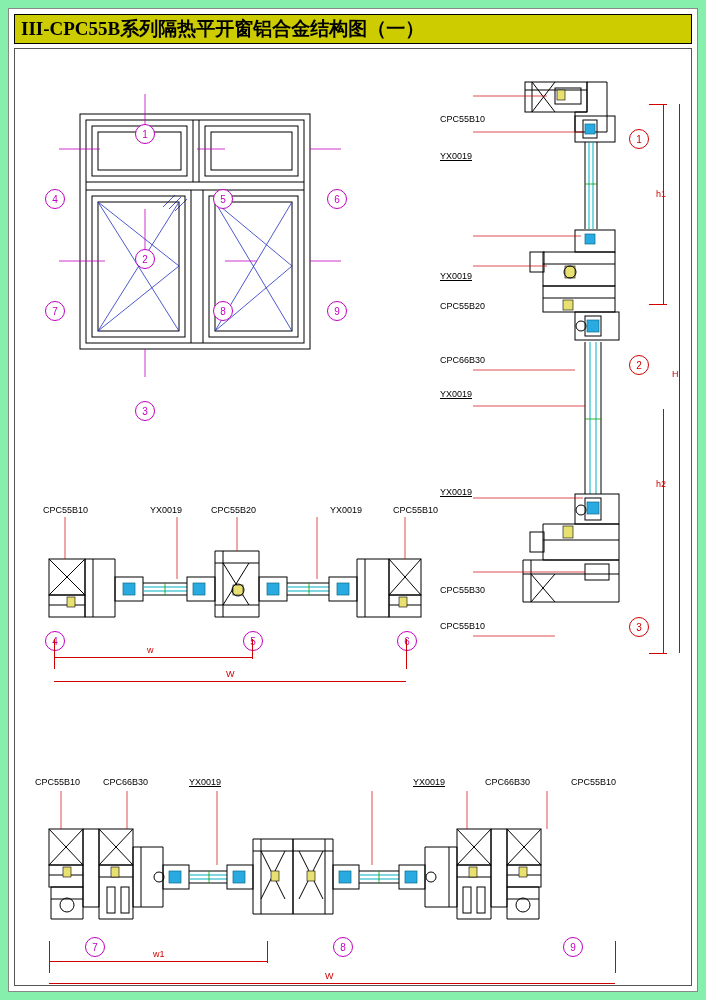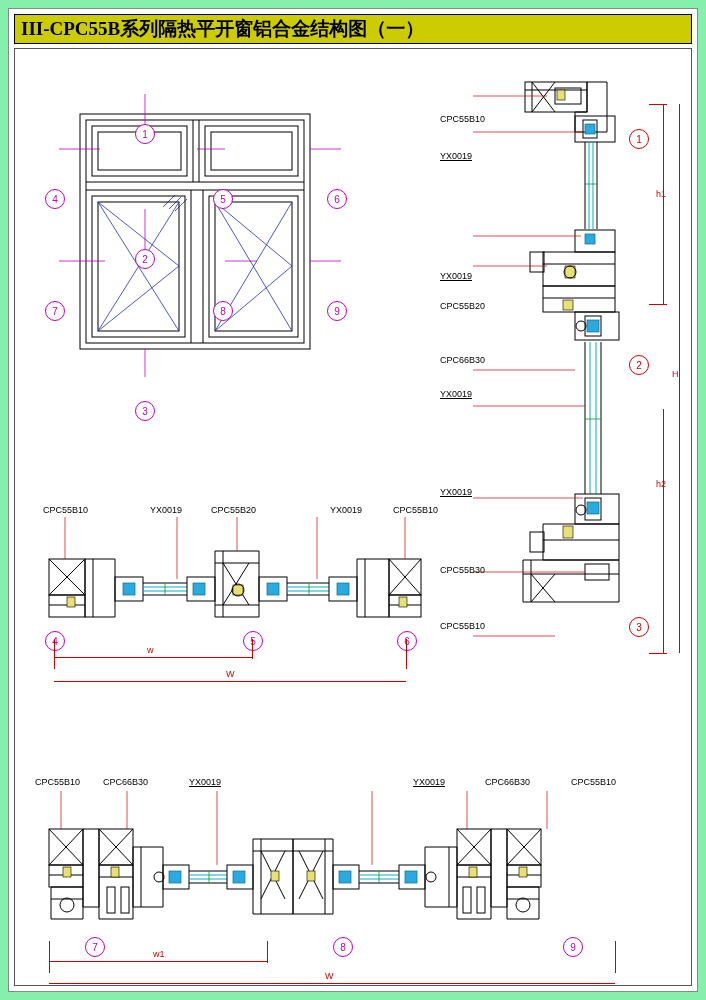--- a/index.html
+++ b/index.html
@@ -203,21 +203,21 @@
       <line stroke="#d00000" stroke-width="0.7" x1="38" y1="582" x2="120" y2="582"></line>
     </svg>
 
     <div class="lbl" style="left:425px;top:65px;">CPC55B10</div>
     <div class="lbl u" style="left:425px;top:102px;">YX0019</div>
     <div class="lbl u" style="left:425px;top:222px;">YX0019</div>
     <div class="lbl" style="left:425px;top:252px;">CPC55B20</div>
     <div class="lbl" style="left:425px;top:306px;">CPC66B30</div>
     <div class="lbl u" style="left:425px;top:340px;">YX0019</div>
     <div class="lbl u" style="left:425px;top:438px;">YX0019</div>
-    <div class="lbl" style="left:425px;top:516px;">CPC55B30</div>
+    <div class="lbl" style="left:425px;top:536px;">CPC55B30</div>
     <div class="lbl" style="left:425px;top:572px;">CPC55B10</div>
 
     <div class="circnum red" style="left:614px;top:80px;">1</div>
     <div class="circnum red" style="left:614px;top:306px;">2</div>
     <div class="circnum red" style="left:614px;top:568px;">3</div>
 
     <div class="dimline" style="left:634px;top:55px;width:18px;"></div>
     <div class="dimtick" style="left:648px;top:55px;height:200px;"></div>
     <div class="dimline" style="left:634px;top:255px;width:18px;"></div>
     <div class="dimtick" style="left:648px;top:360px;height:245px;"></div>

